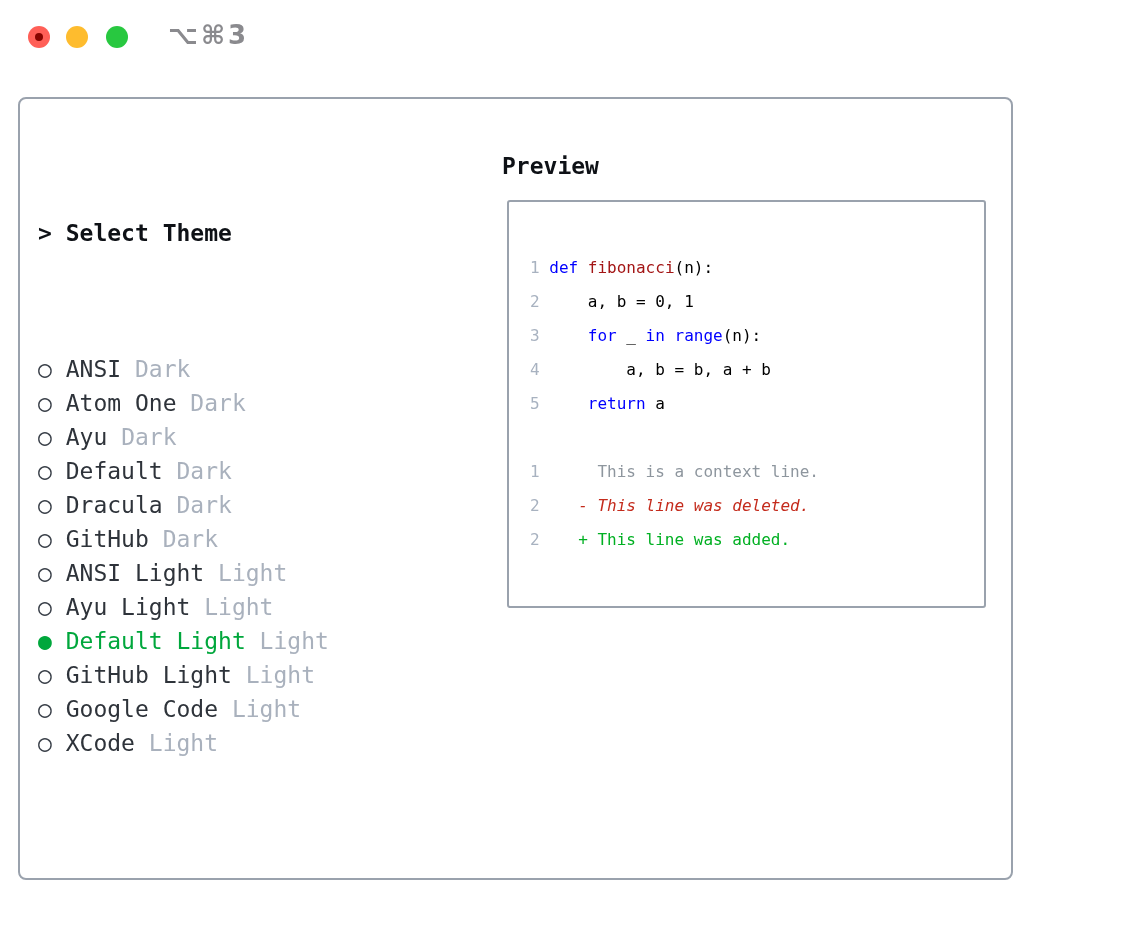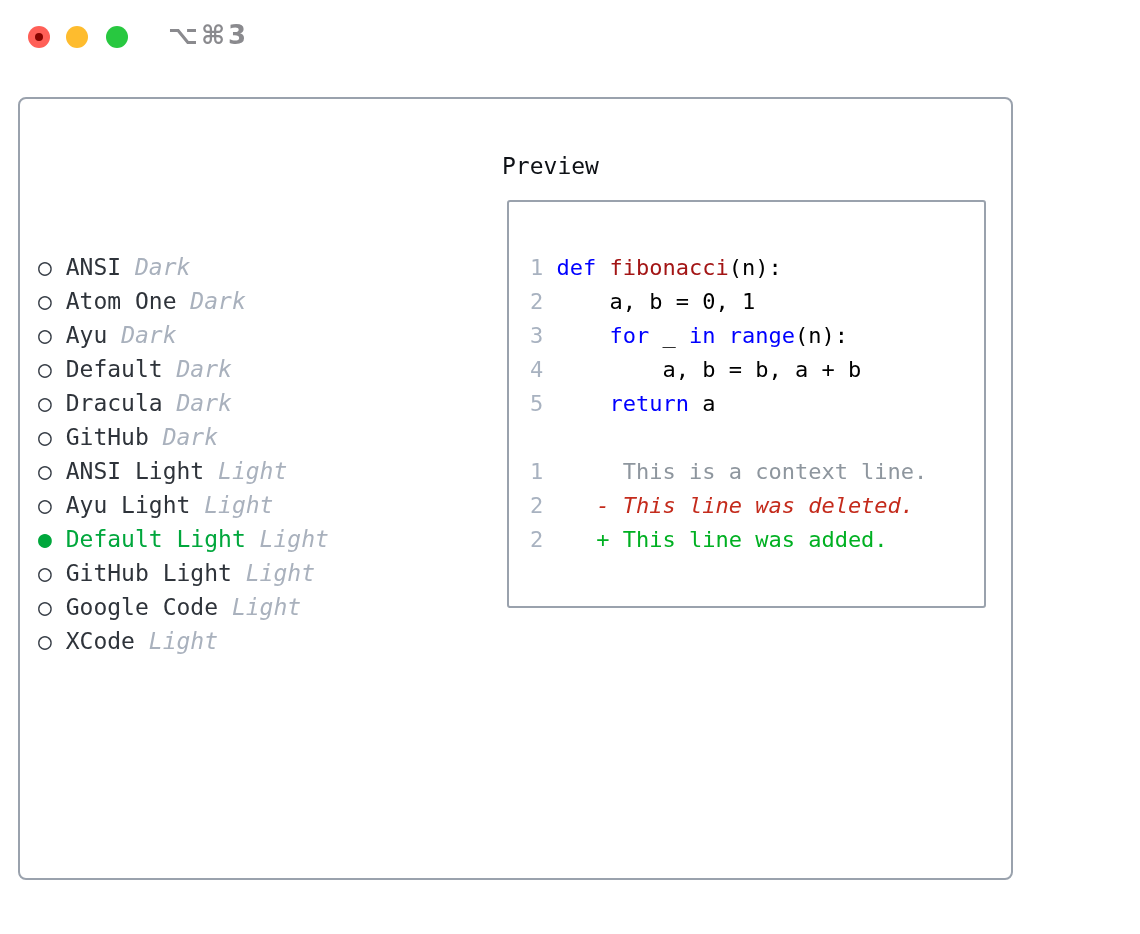--- a/index.html
+++ b/index.html
@@ -48,38 +48,38 @@
     background:#ffffff;
   }
   
   .left-col{
     position:absolute;left:18px;top:49px;
     font-size:23px;line-height:34px;white-space:pre;color:var(--list-text);
   }
   .row{height:34px;}
   .header-row{font-weight:bold;color:var(--header-text);}
   .bullet{color:#3c424b;}
-  .variant{color:var(--muted-gray);font-style:italic;}
+  .variant{color:var(--muted-gray);}
   .theme-row.selected .bullet,
   .theme-row.selected .tname,
   .apply-row.selected .bullet,
   .apply-row.selected .tname{color:var(--accent-green);}
   .spacer{height:34px;}
   
   .preview-title{
     position:absolute;left:482px;top:50px;height:34px;line-height:34px;
-    font-size:23px;font-weight:normal;color:var(--header-text);text-align:right;
+    font-size:23px;font-weight:bold;color:var(--header-text);text-align:right;
   }
   .preview-box{
     position:absolute;left:487px;top:101px;width:479px;height:408px;
     border:2px solid var(--border-gray);border-radius:3px;box-sizing:border-box;
     background:#ffffff;overflow:hidden;
   }
   .code{
-    padding:49px 0 0 21px;font-size:22px;line-height:34px;white-space:pre;color:#000000;
+    padding:49px 0 0 21px;font-size:16px;line-height:34px;white-space:pre;color:#000000;
   }
   .code-row{height:34px;}
   .ln{display:inline-block;width:2ch;color:var(--linenum-gray);}
   .kw{color:var(--kw-blue);}
   .fn{color:var(--fn-red);}
   .plain{color:#000000;}
   .ctx{color:var(--ctx-gray);text-align:right;}
   .del{color:var(--del-red);font-style:italic;}
   .add{color:var(--add-green);}
 </style>
@@ -91,20 +91,21 @@
   <div class="traffic close">
     <span class="close-dot"></span>
   </div>
   <div class="traffic min"></div>
   <div class="traffic zoom"></div>
   <span class="shortcut">⌥⌘3</span>
 
   <div class="dialog">
 
     <div class="left-col">
+      <div class="row header-row"><span>&gt;</span> <span>Select Theme</span></div>
 
       <div><div class="row theme-row"><span class="bullet">○</span> <span class="tname">ANSI</span> <span class="variant">Dark</span></div><div class="row theme-row"><span class="bullet">○</span> <span class="tname">Atom One</span> <span class="variant">Dark</span></div><div class="row theme-row"><span class="bullet">○</span> <span class="tname">Ayu</span> <span class="variant">Dark</span></div><div class="row theme-row"><span class="bullet">○</span> <span class="tname">Default</span> <span class="variant">Dark</span></div><div class="row theme-row"><span class="bullet">○</span> <span class="tname">Dracula</span> <span class="variant">Dark</span></div><div class="row theme-row"><span class="bullet">○</span> <span class="tname">GitHub</span> <span class="variant">Dark</span></div><div class="row theme-row"><span class="bullet">○</span> <span class="tname">ANSI Light</span> <span class="variant">Light</span></div><div class="row theme-row"><span class="bullet">○</span> <span class="tname">Ayu Light</span> <span class="variant">Light</span></div><div class="row theme-row selected"><span class="bullet">●</span> <span class="tname">Default Light</span> <span class="variant">Light</span></div><div class="row theme-row"><span class="bullet">○</span> <span class="tname">GitHub Light</span> <span class="variant">Light</span></div><div class="row theme-row"><span class="bullet">○</span> <span class="tname">Google Code</span> <span class="variant">Light</span></div><div class="row theme-row"><span class="bullet">○</span> <span class="tname">XCode</span> <span class="variant">Light</span></div></div>
 
       <div class="spacer"></div>
 
       
 
       
 
       

